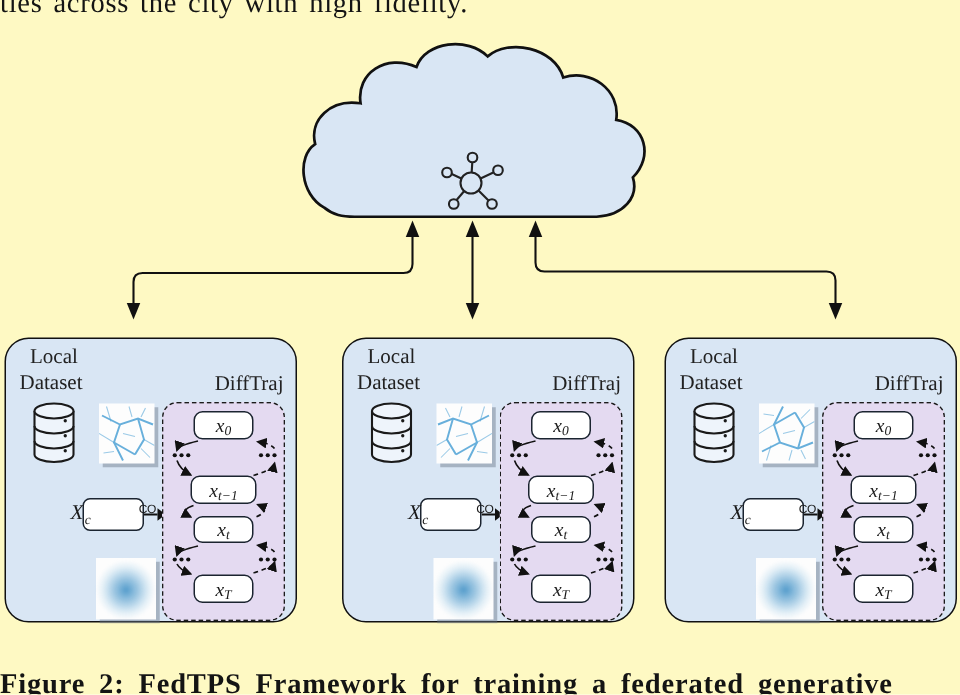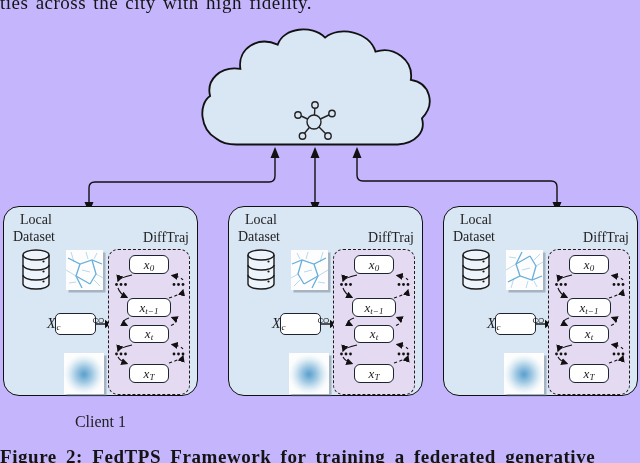--- a/index.html
+++ b/index.html
@@ -5,31 +5,31 @@
   :root{
     --box-fill:#d9e6f4;
     --module-fill:#e4daf1;
     --line:#111111;
     --state-fill:#ffffff;
     --map-stroke:#58a7d8;
     --noise:#5aa5d4;
   }
   *{margin:0;padding:0;box-sizing:border-box;}
   body{background:#ffffff;font-family:"Liberation Serif","DejaVu Serif",serif;}
-  .page{position:relative;width:640px;height:463px;background:#c4b5fd;overflow:hidden;color:#1a1a1a;}
+  .page{position:relative;width:640px;height:463px;background:#fef9c3;overflow:hidden;color:#1a1a1a;}
 
   .top-text{position:absolute;left:0;top:-8px;font-size:19px;line-height:22px;letter-spacing:.5px;word-spacing:2px;color:#141414;white-space:nowrap;}
   .caption{position:absolute;left:0;top:446px;font-size:19px;line-height:22px;font-weight:bold;letter-spacing:.55px;word-spacing:4px;color:#141414;white-space:nowrap;}
 
   svg{display:block;}
   .abs{position:absolute;}
 
   .server-label{position:absolute;left:278px;top:61px;width:70px;text-align:center;font-size:17px;color:#222;}
 
-  .client{position:absolute;top:206px;width:178px;height:230px;}
+  .client{position:absolute;top:225px;width:178px;height:230px;}
   .client-box{position:absolute;left:0;top:0;width:195px;height:190px;background:var(--box-fill);border:1.5px solid var(--line);border-radius:16px;}
   .client-label{position:absolute;left:0;top:207px;width:195px;text-align:center;font-size:16px;color:#222;}
 
   .local-label{position:absolute;left:9px;top:5px;font-size:14px;line-height:16.5px;color:#222;}
   .local-label .l1{margin-left:7px;display:block;}
   .difftraj-label{position:absolute;left:121px;top:23px;width:64px;text-align:right;font-size:14px;color:#222;}
 
   .db-icon{position:absolute;left:17px;top:42px;}
   .map-thumb{position:absolute;left:62px;top:43px;width:37px;height:40px;background:#fdfdfd;box-shadow:2.5px 2.5px 0 rgba(105,118,132,.45);}
   .noise-thumb{position:absolute;left:60px;top:146px;width:40px;height:41px;background:#fdfdfd;box-shadow:2.5px 2.5px 0 rgba(105,118,132,.45);}
@@ -202,21 +202,20 @@
         <div class="state" style="left:20px;top:114px;width:40px;height:19px">
             <i>x</i>
             <span class="s">T</span>
           </div>
       </div>
 
       <div class="noise-thumb">
           <div class="noise-blob"></div>
         </div>
     </div>
-    <div class="client-label">Client 1</div>
   </div>
 
   <div class="client" style="left:228px">
     <div class="client-box">
       <div class="local-label">
         <span class="l1">Local</span>
         <span>Dataset</span>
       </div>
       <div class="difftraj-label">DiffTraj</div>
 

